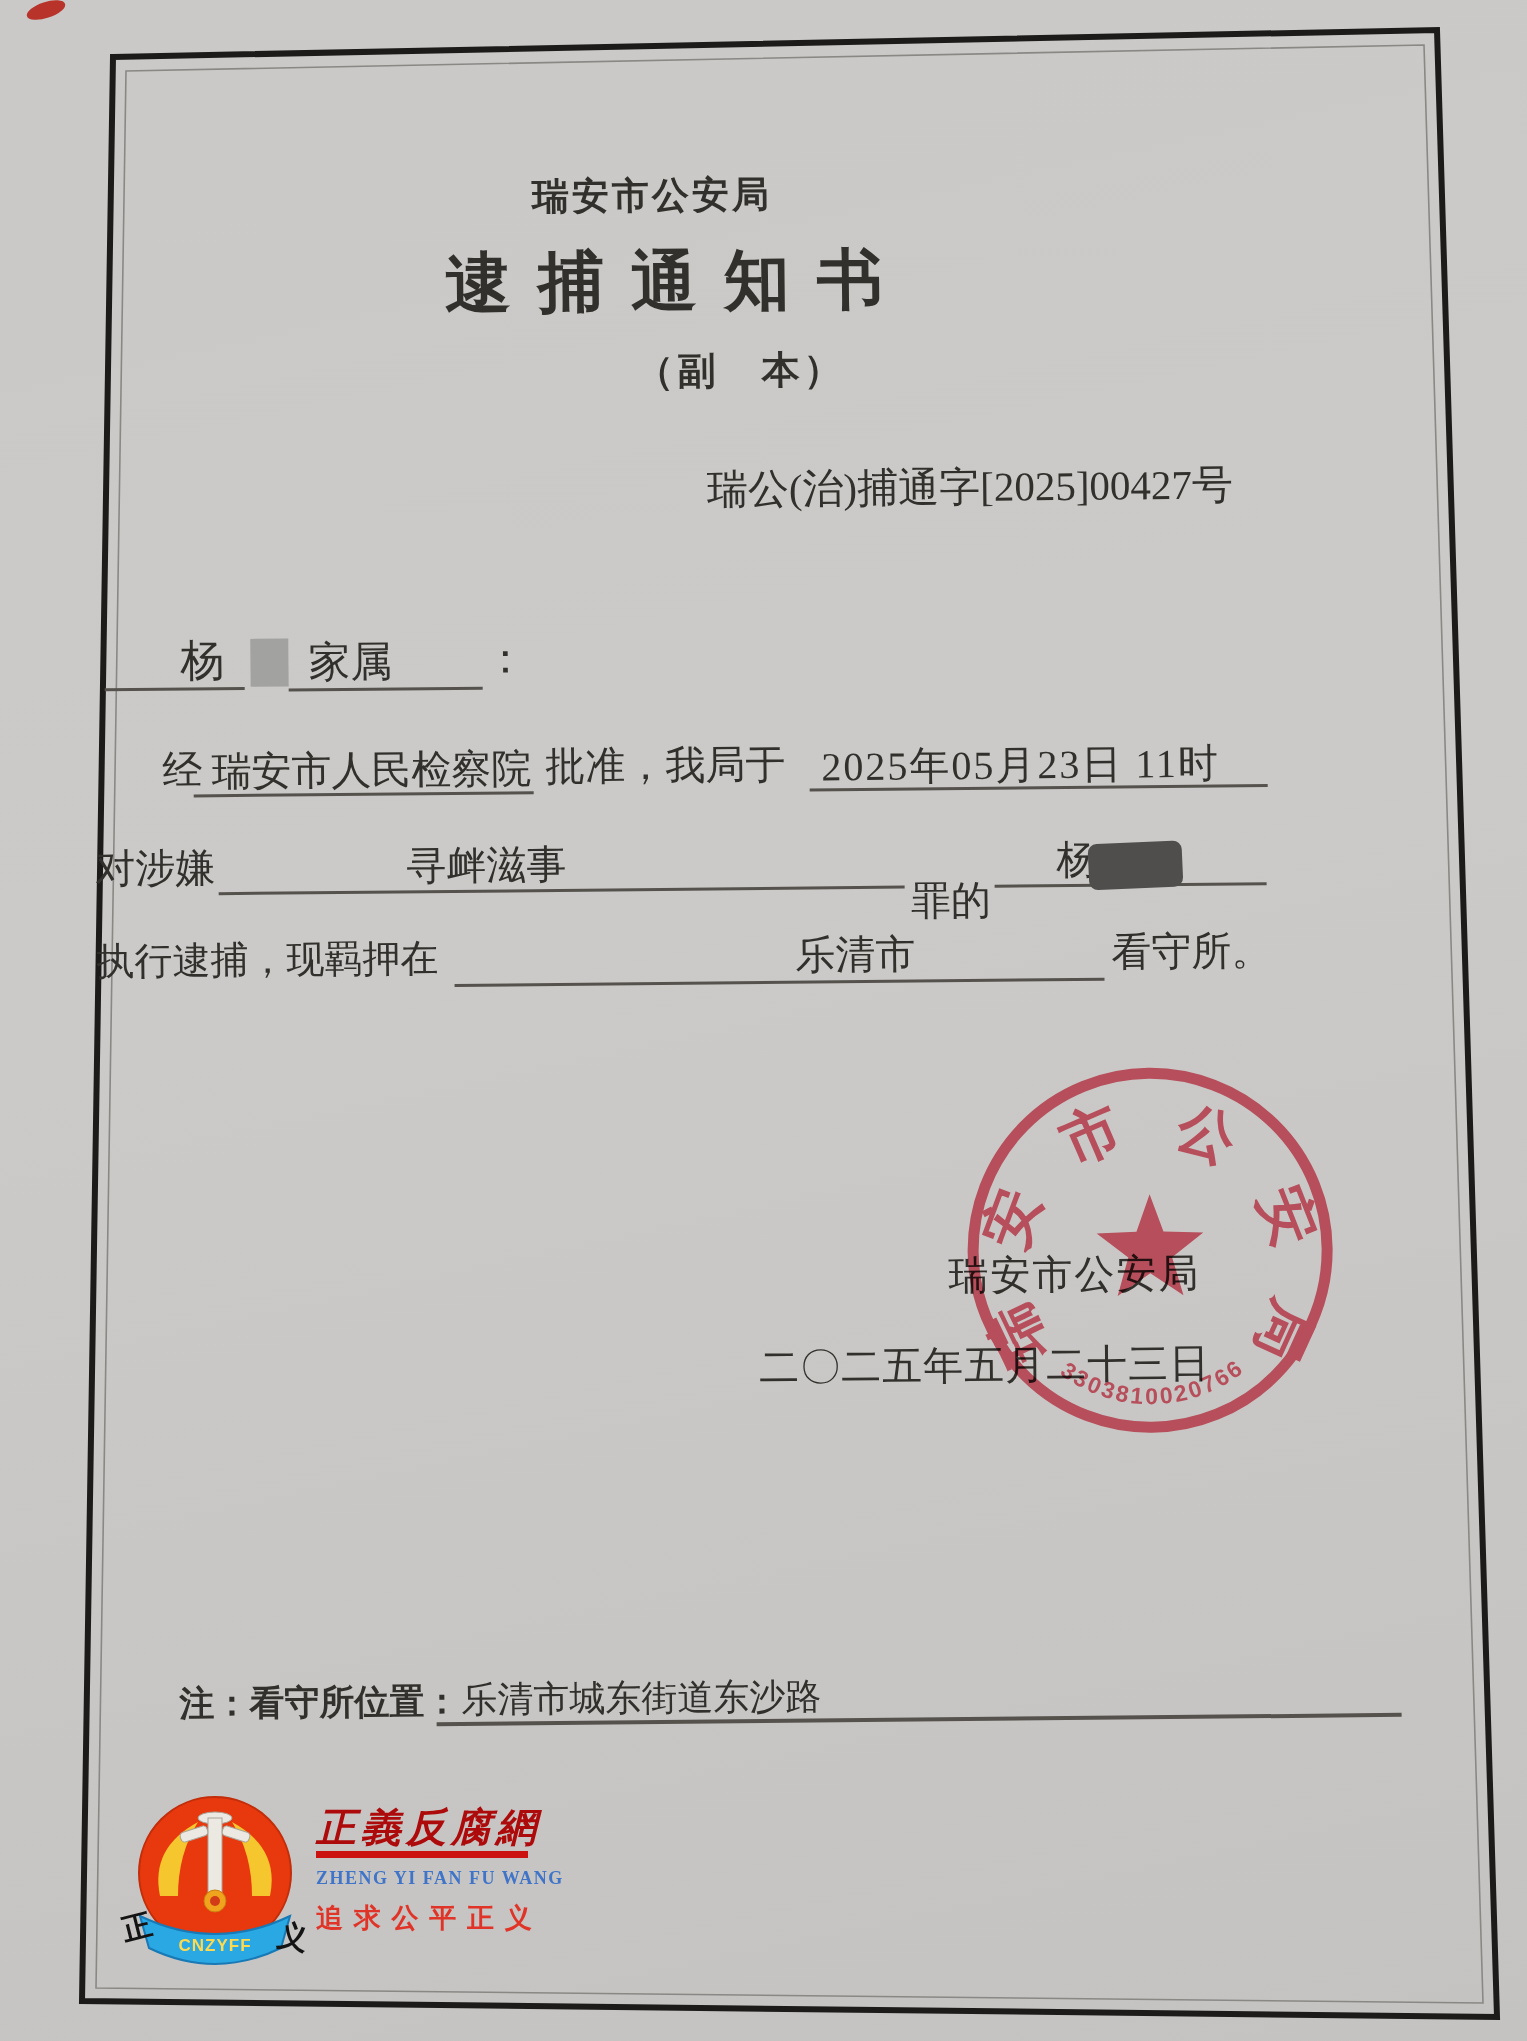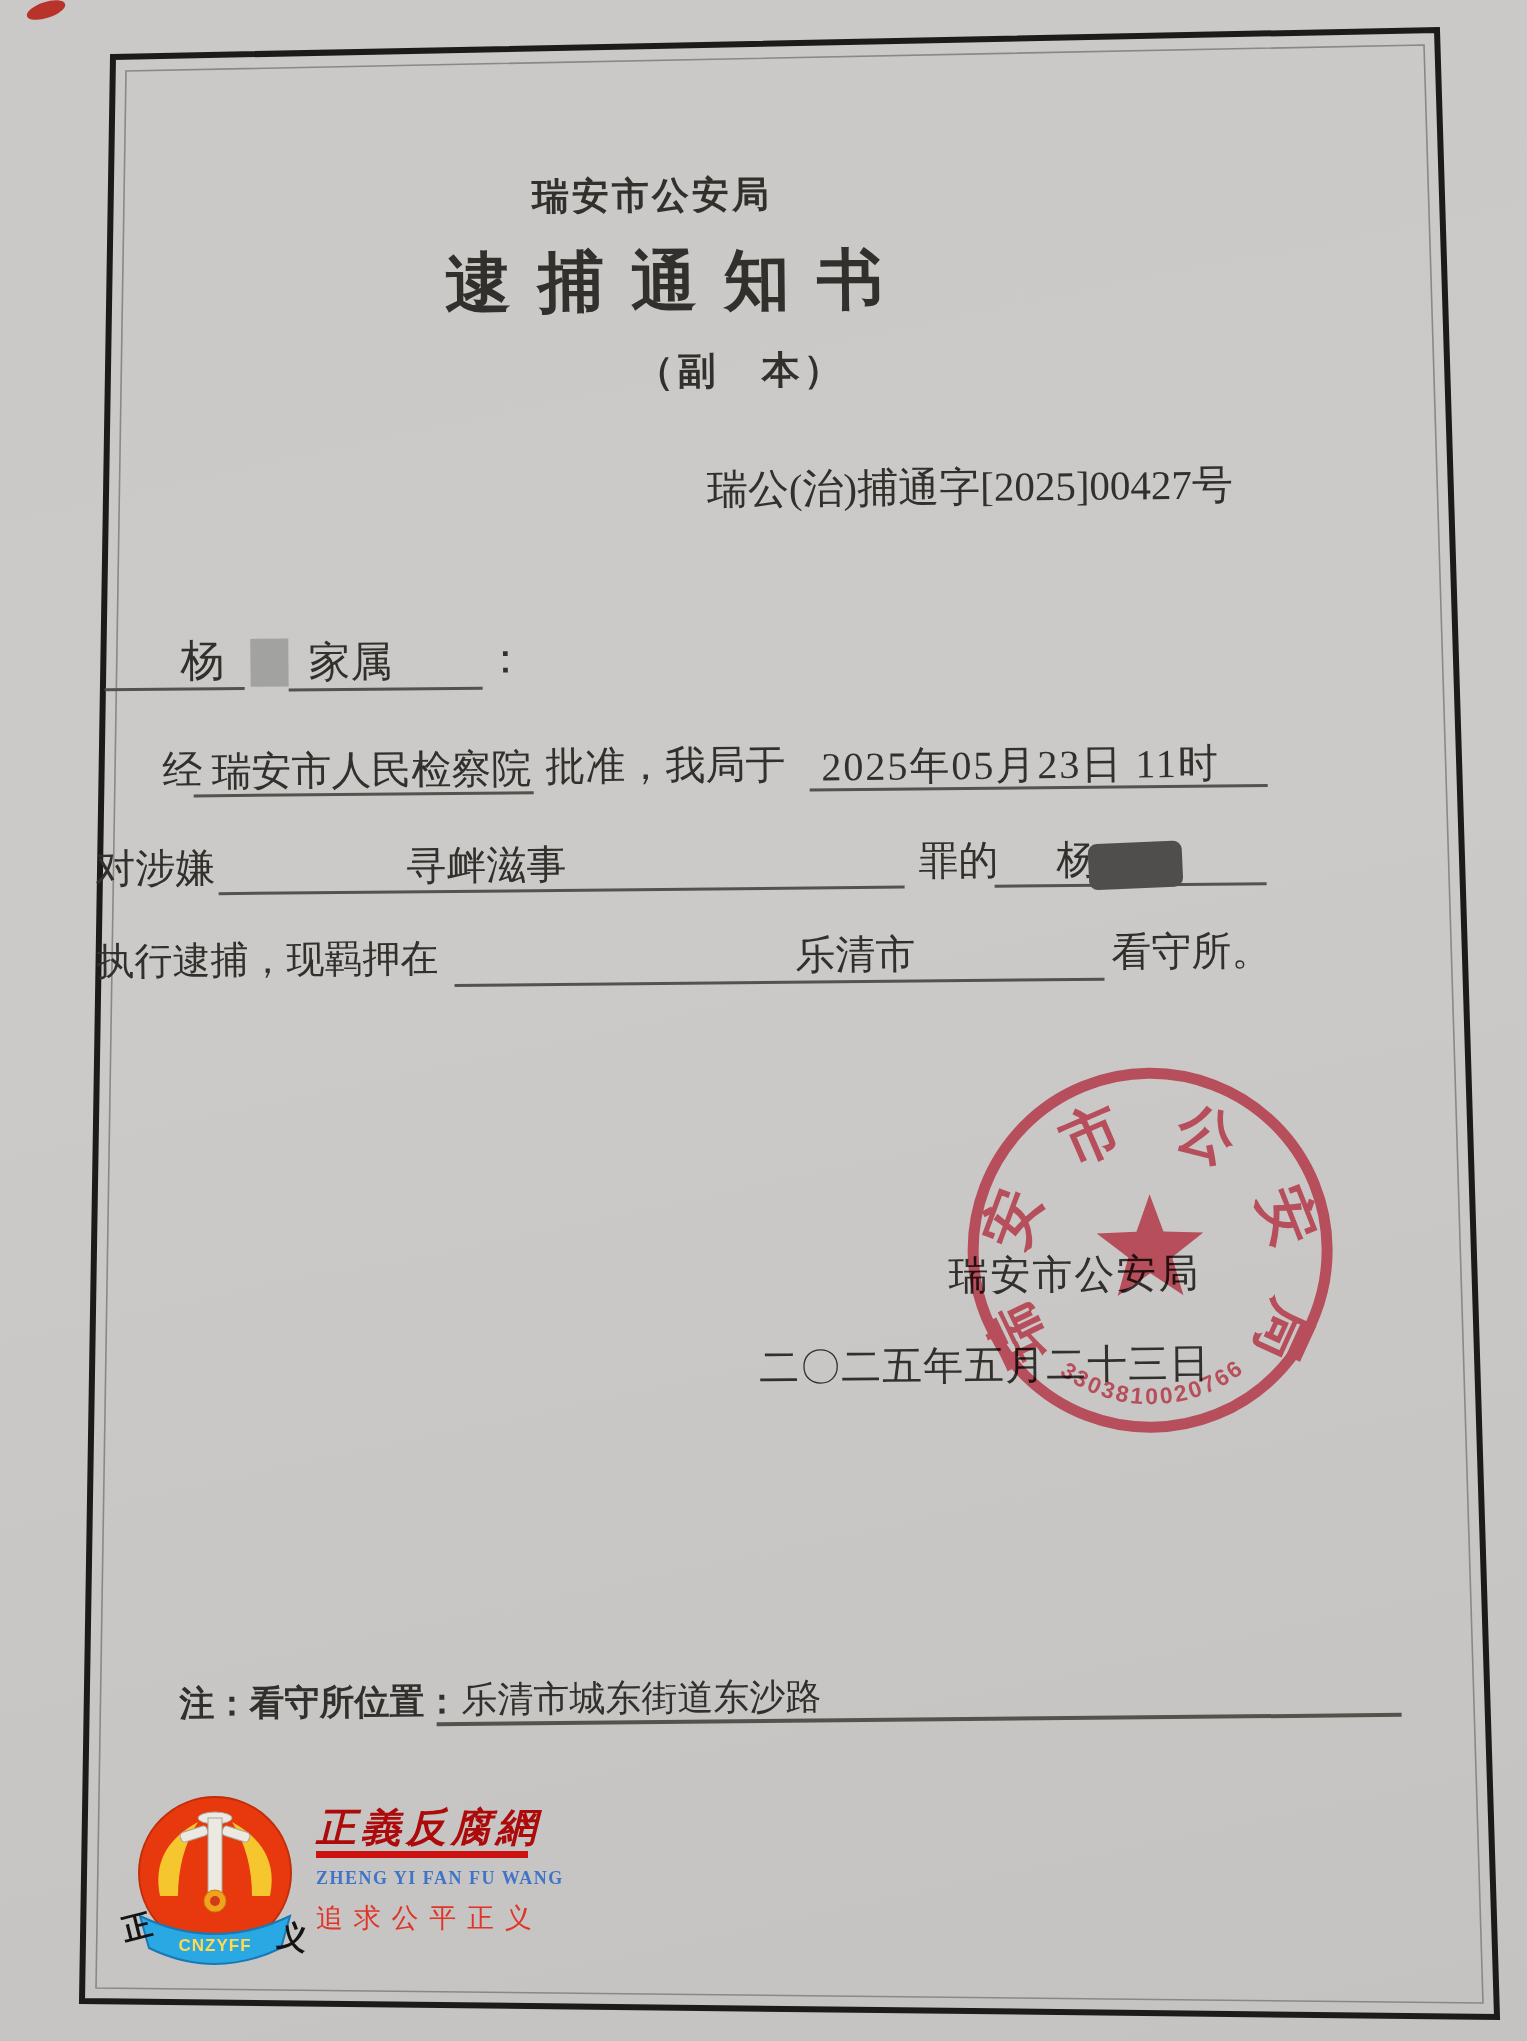--- a/index.html
+++ b/index.html
@@ -27,21 +27,21 @@
   .seal-svg{position:absolute;left:918px;top:1026px;mix-blend-mode:multiply;opacity:.9;}
   .seal-ink{fill:#b5404e;}
   .issuer{left:946px;top:1250px;font-size:40px;letter-spacing:2px;}
   .issue-date{left:756px;top:1340px;font-size:40px;letter-spacing:1px;}
   .note-label{left:173px;top:1675px;font-size:35px;font-weight:bold;}
   .note-address{left:455px;top:1673px;font-size:36px;}
   .wm-name{left:316px;top:1800px;font-size:40px;font-weight:bold;color:#ad0b0b;letter-spacing:5px;font-style:italic;}
   .wm-bar{position:absolute;left:316px;top:1851px;width:212px;height:7px;background:#cc1111;}
   .wm-pinyin{left:316px;top:1868px;font-size:18px;font-weight:bold;color:#3f74c9;
              letter-spacing:1.5px;font-family:Liberation Serif, serif;}
-  .wm-slogan{left:316px;top:1900px;font-size:27px;font-weight:normal;color:#e03428;letter-spacing:2px;}
+  .wm-slogan{left:316px;top:1900px;font-size:27px;font-weight:bold;color:#e03428;letter-spacing:2px;}
   .corner-mark{position:absolute;left:26px;top:2px;width:40px;height:16px;background:#b8342a;
                border-radius:50%;transform:rotate(-18deg);}
 </style>
 </head>
 <body>
 
 <div id="page">
 
   <svg class="abs" style="left:0;top:0;" width="1527" height="2041" viewBox="0 0 1527 2041">
     <polygon points="113,57 1437,30 1497,2017 82,2001" fill="none" stroke="#1c1b1a" stroke-width="6"></polygon>
@@ -70,21 +70,21 @@
     <div class="abs fs40" style="left:165px;top:737px;">经</div>
     <div class="ul" style="left:196px;top:789px;width:340px;"></div>
     <div class="abs fs40" style="left:214px;top:739px;">瑞安市人民检察院</div>
     <div class="abs fs40" style="left:548px;top:737px;">批准，我局于</div>
     <div class="ul" style="left:812px;top:789px;width:458px;"></div>
     <div class="abs fs40" style="left:824px;top:740px;letter-spacing:2px;">2025年05月23日  11时</div>
 
     <div class="abs fs40" style="left:97px;top:835px;">对涉嫌</div>
     <div class="ul" style="left:220px;top:887px;width:686px;"></div>
     <div class="abs fs40" style="left:408px;top:835px;">寻衅滋事</div>
-    <div class="abs fs40" style="left:912px;top:835px;margin-left:8px;">罪的</div>
+    <div class="abs fs40" style="left:912px;top:875px;">罪的</div>
     <div class="ul" style="left:996px;top:887px;width:272px;"></div>
     <div class="abs fs40" style="left:1058px;top:835px;">杨</div>
     <div class="redact-dark" style="left:1090px;top:846px;width:94px;height:46px;"></div>
 
     <div class="abs" style="left:97px;top:930px;font-size:38px;">执行逮捕，现羁押在</div>
     <div class="ul" style="left:455px;top:981px;width:650px;"></div>
     <div class="abs fs40" style="left:796px;top:928px;">乐清市</div>
     <div class="abs fs40" style="left:1112px;top:928px;">看守所。</div>
 
     <div class="abs issuer">瑞安市公安局</div>

